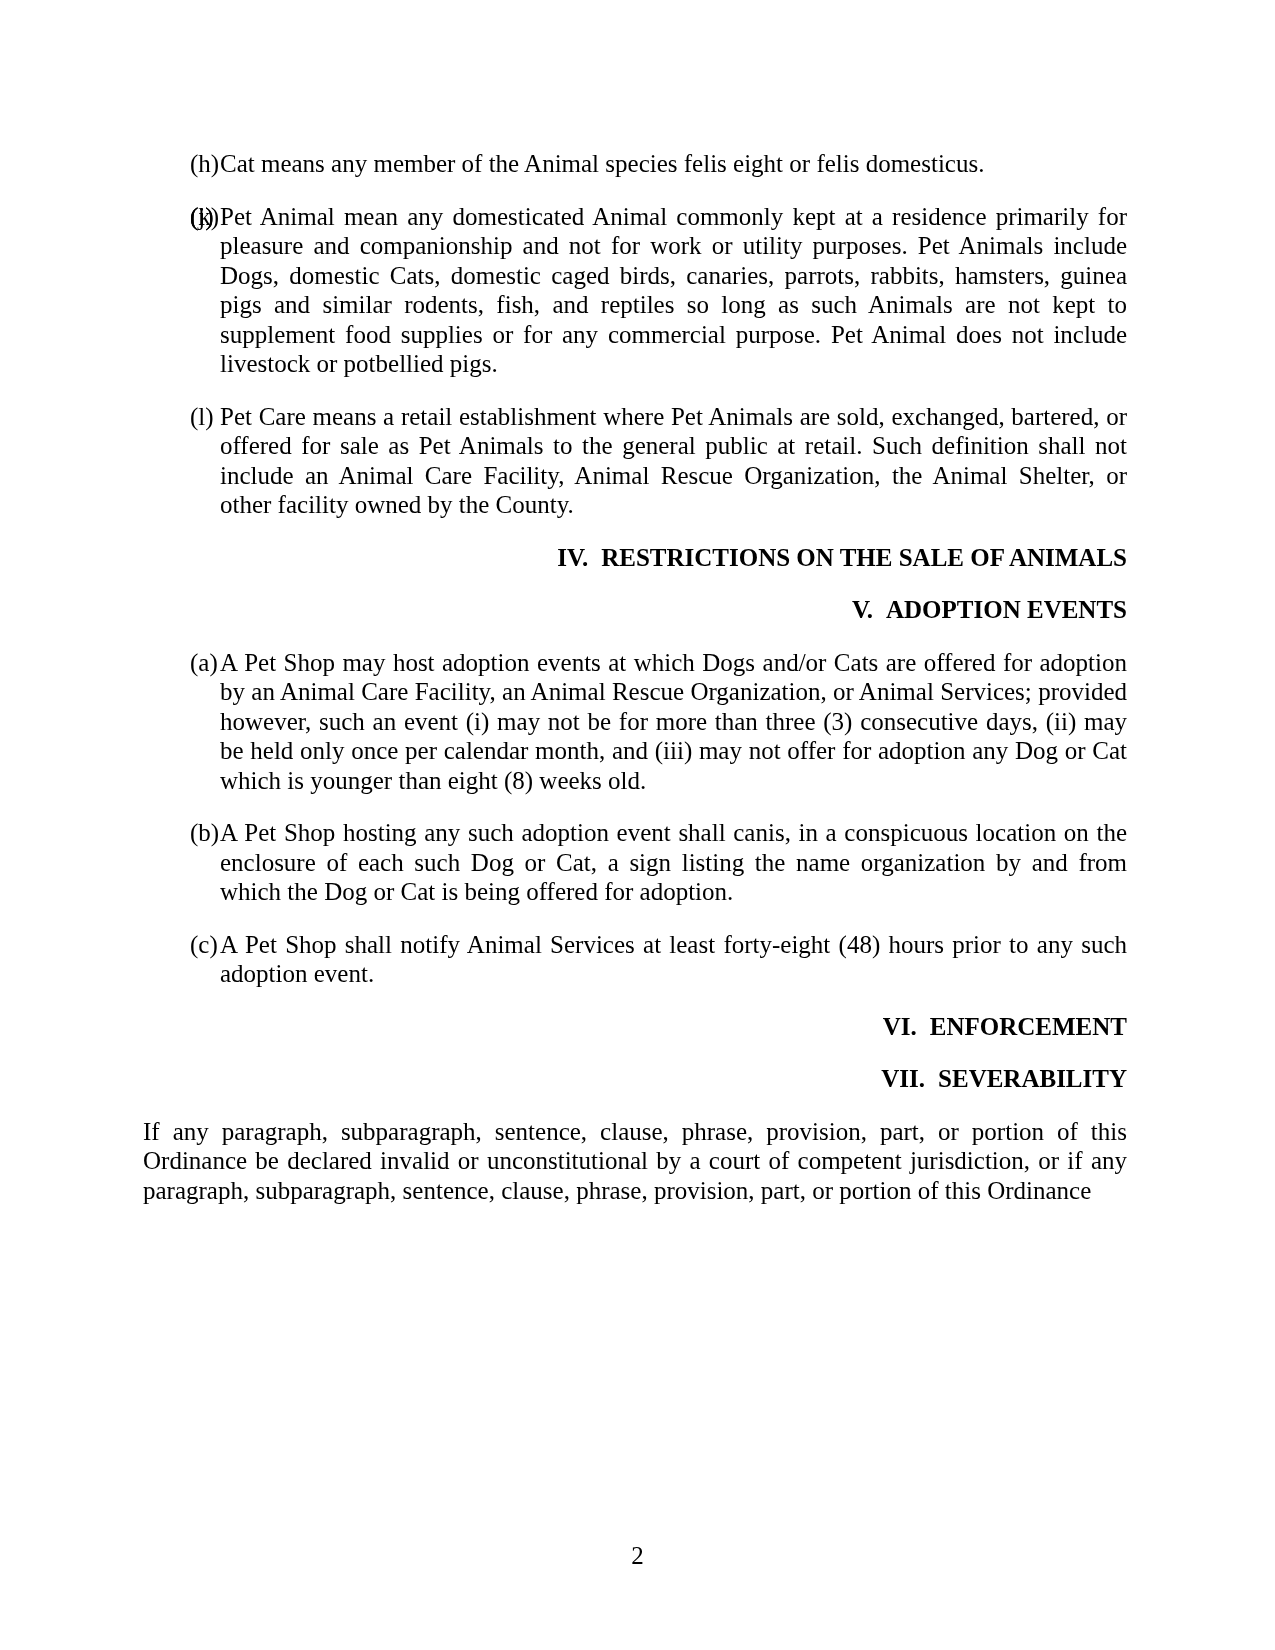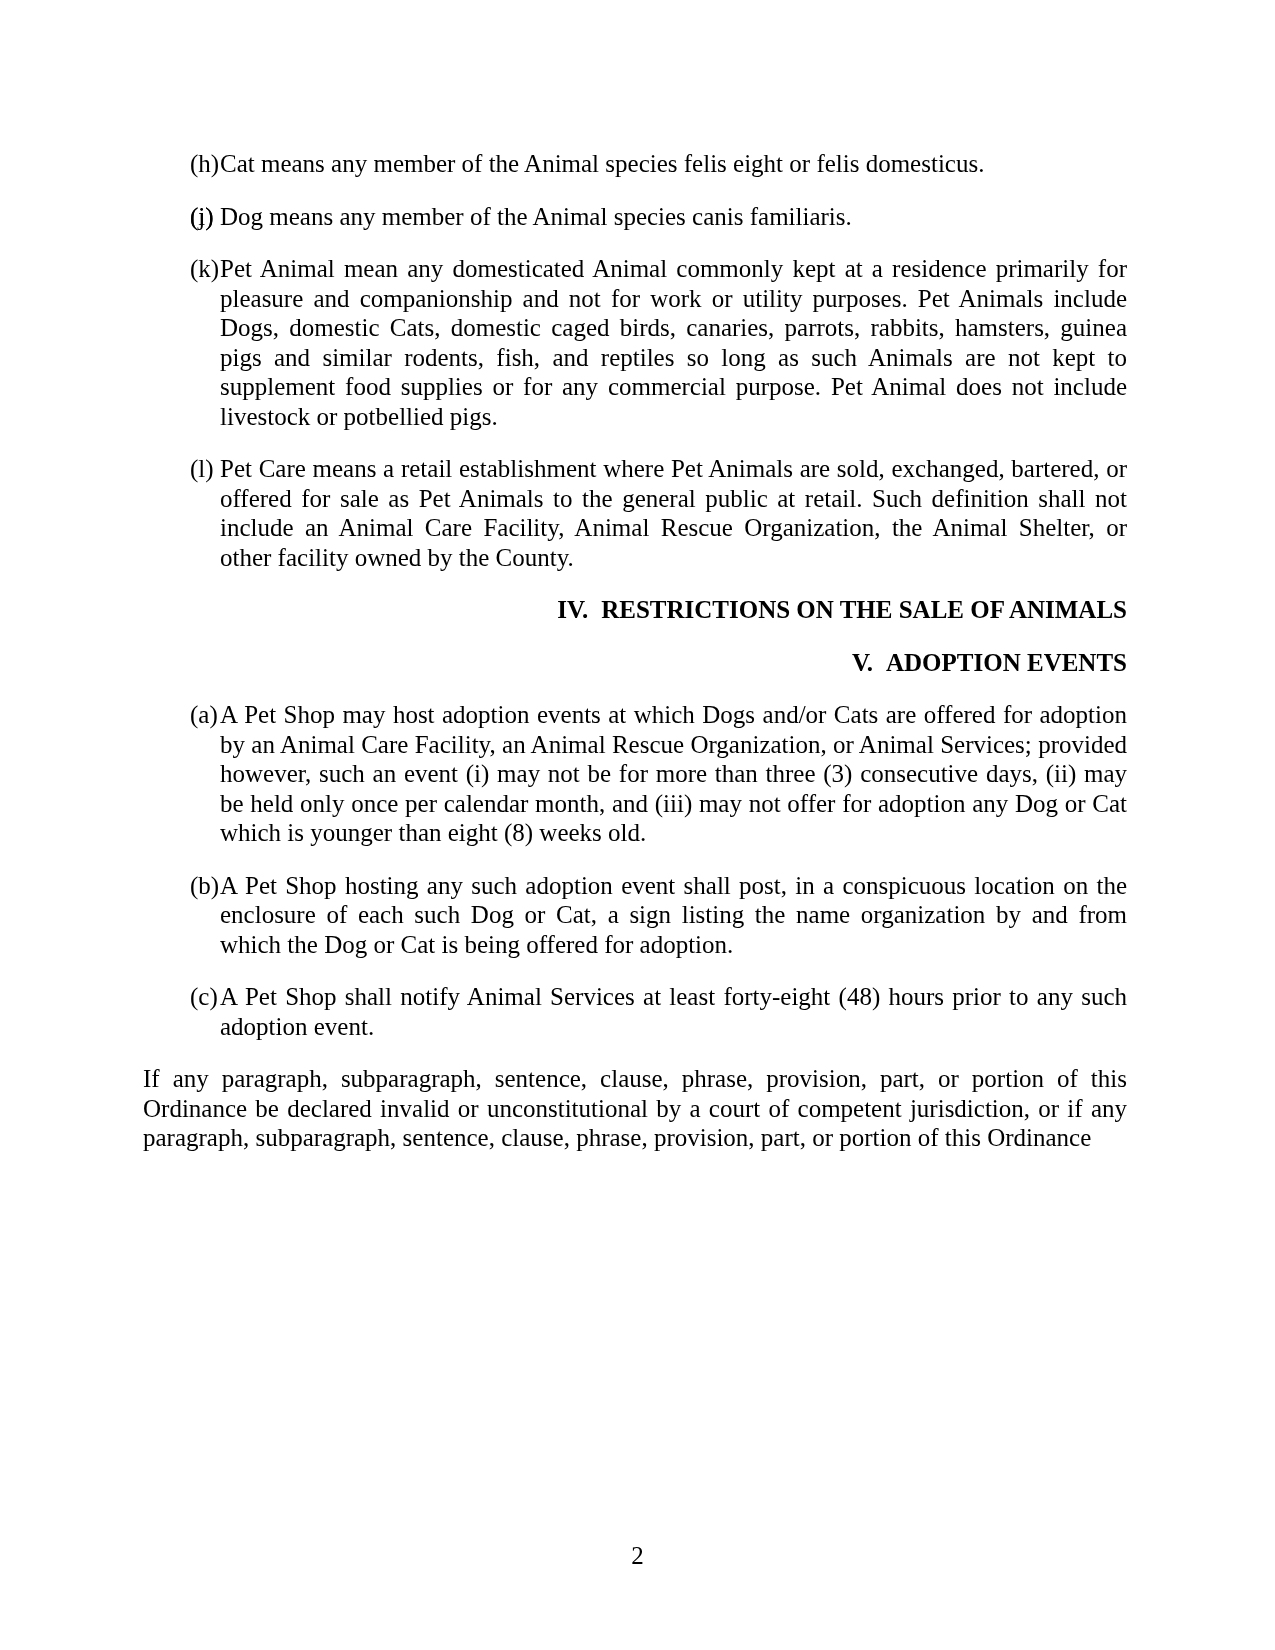--- a/index.html
+++ b/index.html
@@ -66,21 +66,20 @@
     <div>
       <div class="li">
         <span class="marker">(h)</span>
         <span><span class="it">Cat</span><span> means any member of the Animal species </span><span class="it">felis eight</span><span> or </span><span class="it">felis domesticus</span><span>.</span></span>
       </div>
       <div class="li">
         <span class="marker">(i)</span>
       </div>
       <div class="li">
         <span class="marker">(j)</span>
-        <span><span class="it">Dog</span><span> means any member of the Animal species </span><span class="it">canis familiaris</span><span>.</span></span>
       </div>
       <div class="li">
         <span class="marker">(k)</span>
         <span><span class="it">Pet Animal</span><span> mean any domesticated Animal commonly kept at a residence primarily for pleasure and companionship and not for work or utility purposes. Pet Animals include Dogs, domestic Cats, domestic caged birds, canaries, parrots, rabbits, hamsters, guinea pigs and similar rodents, fish, and reptiles so long as such Animals are not kept to supplement food supplies or for any commercial purpose. Pet Animal does not include livestock or potbellied pigs.</span></span>
       </div>
       <div class="li">
         <span class="marker">(l)</span>
         <span><span class="it">Pet Care</span><span> means a retail establishment where Pet Animals are sold, exchanged, bartered, or offered for sale as Pet Animals to the general public at retail. Such definition shall not include an Animal Care Facility, Animal Rescue Organization, the Animal Shelter, or other facility owned by the County.</span></span>
       </div>
     </div>
@@ -89,29 +88,31 @@
 
     <div class="heading"><span class="h-num">V.</span><span>ADOPTION EVENTS</span></div>
 
     <div>
       <div class="li">
         <span class="marker">(a)</span>
         <span>A Pet Shop may host adoption events at which Dogs and/or Cats are offered for adoption by an Animal Care Facility, an Animal Rescue Organization, or Animal Services; provided however, such an event (i) may not be for more than three (3) consecutive days, (ii) may be held only once per calendar month, and (iii) may not offer for adoption any Dog or Cat which is younger than eight (8) weeks old.</span>
       </div>
       <div class="li">
         <span class="marker">(b)</span>
-        <span>A Pet Shop hosting any such adoption event shall post, in a conspicuous location on the enclosure of each such Dog or Cat, a sign listing the name organization by and from which the Dog or Cat is being offered for adoption.</span>
+        <span>A Pet Shop hosting any such adoption event shall canis, in a conspicuous location on the enclosure of each such Dog or Cat, a sign listing the name organization by and from which the Dog or Cat is being offered for adoption.</span>
       </div>
       <div class="li">
         <span class="marker">(c)</span>
         <span>A Pet Shop shall notify Animal Services at least forty-eight (48) hours prior to any such adoption event.</span>
       </div>
     </div>
 
+    <div class="heading"><span class="h-num">VI.</span><span>ENFORCEMENT</span></div>
 
+    <div class="heading"><span class="h-num">VII.</span><span>SEVERABILITY</span></div>
     <p class="para">If any paragraph, subparagraph, sentence, clause, phrase, provision, part, or portion of this Ordinance be declared invalid or unconstitutional by a court of competent jurisdiction, or if any paragraph, subparagraph, sentence, clause, phrase, provision, part, or portion of this Ordinance</p>
 
   </div>
 
   <div class="footer">
     <span>2</span>
   </div>
 </div>
 
 </body></html>

